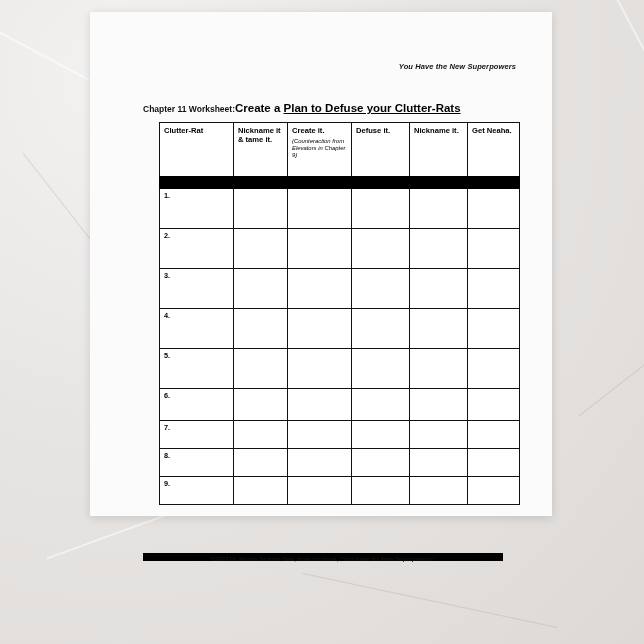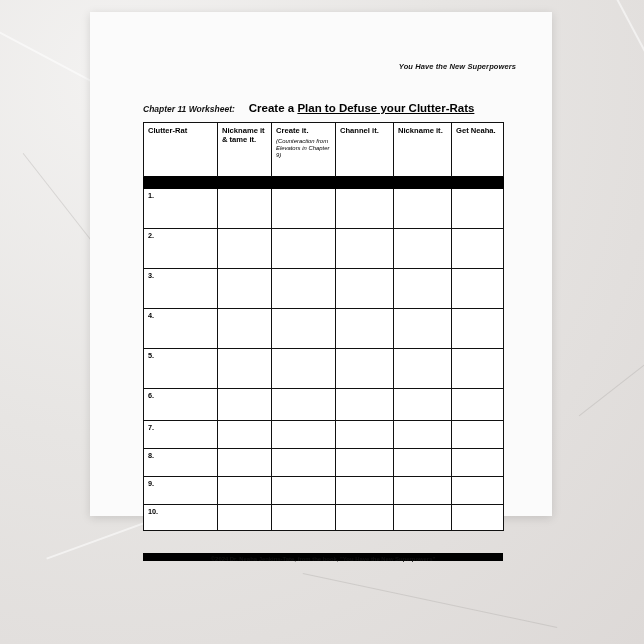--- a/index.html
+++ b/index.html
@@ -53,39 +53,38 @@
     letter-spacing: 0.1px;
   }
 
   #title-row {
     position: absolute;
     left: 53px;
     top: 86px;
     white-space: nowrap;
   }
   #title-pre {
-    font-style: italic;
     font-weight: bold;
     font-size: 8.5px;
     color: #111;
   }
   #title-main {
     font-weight: bold;
     font-size: 11.5px;
     color: #000;
-    margin-left: 14px;
+    margin-left: 0;
   }
   #title-main .u {
     text-decoration: underline;
   }
 
   
   #worksheet-table {
     position: absolute;
-    left: 53px;
+    left: 69px;
     top: 110px;
     width: 360px;
     border-collapse: collapse;
     table-layout: fixed;
   }
   #worksheet-table td {
     border: 1px solid #111;
     vertical-align: top;
     padding: 3px 3px 0 4px;
     font-size: 7.3px;
@@ -168,21 +167,21 @@
       <col style="width:64px">
       <col style="width:58px">
       <col style="width:58px">
       <col style="width:52px">
     </colgroup>
     <thead>
       <tr>
         <td><span>Clutter-Rat</span></td>
         <td><span>Nickname it &amp; tame it.</span></td>
         <td><span>Create it.</span><span class="sub">(Counteraction from Elevators in Chapter 9)</span></td>
-        <td><span>Channel it.</span></td>
+        <td><span>Defuse it.</span></td>
         <td><span>Nickname it.</span></td>
         <td><span>Get Neaha.</span></td>
       </tr>
     </thead>
     <tbody>
       <tr class="black-band">
         <td></td>
         <td></td>
         <td></td>
         <td></td>
@@ -255,27 +254,19 @@
         <td></td>
       </tr>
       <tr class="data-row" style="height:28px">
         <td class="num">9.</td>
         <td></td>
         <td></td>
         <td></td>
         <td></td>
         <td></td>
       </tr>
-      <tr class="data-row" style="height:26px">
-        <td class="num">10.</td>
-        <td></td>
-        <td></td>
-        <td></td>
-        <td></td>
-        <td></td>
-      </tr>
     </tbody>
   </table>
 
   <div id="footer-band"></div>
   <div id="footer-text">©2024 Dr. Neaha Jenkins-Tate, from the book, "You Have the New Superpowers"</div>
 
 </div>
 
 </body></html>

